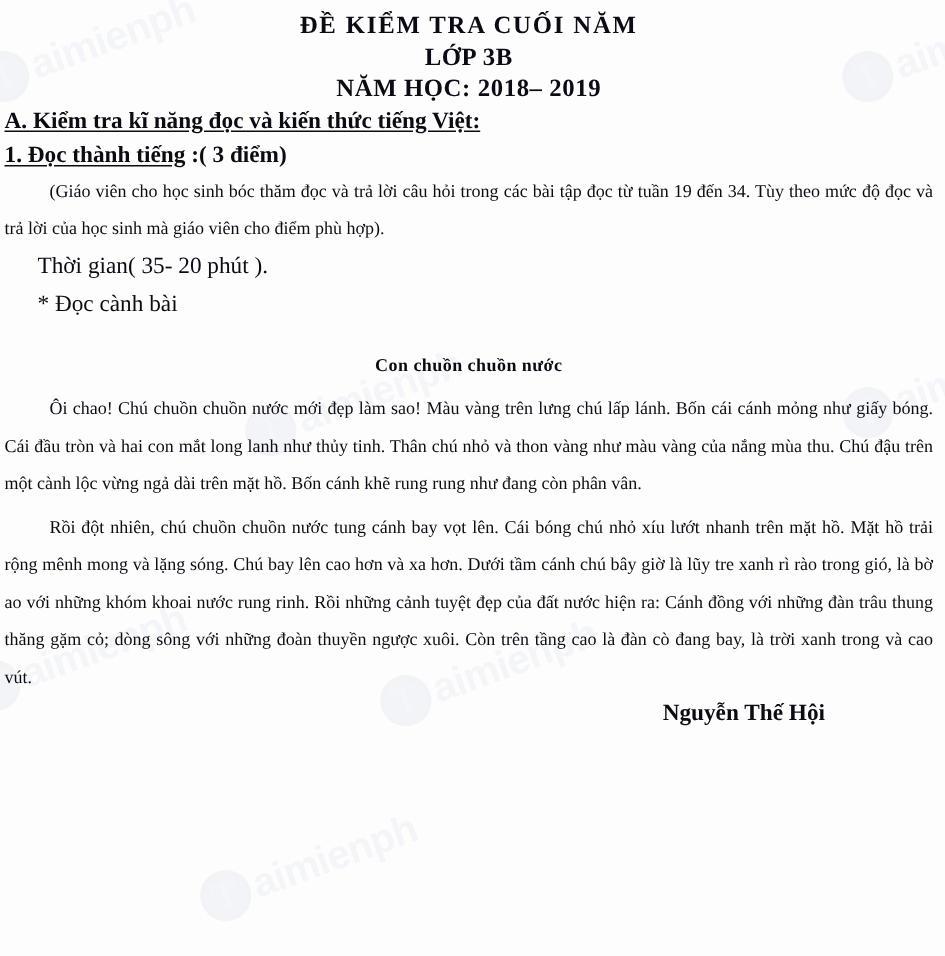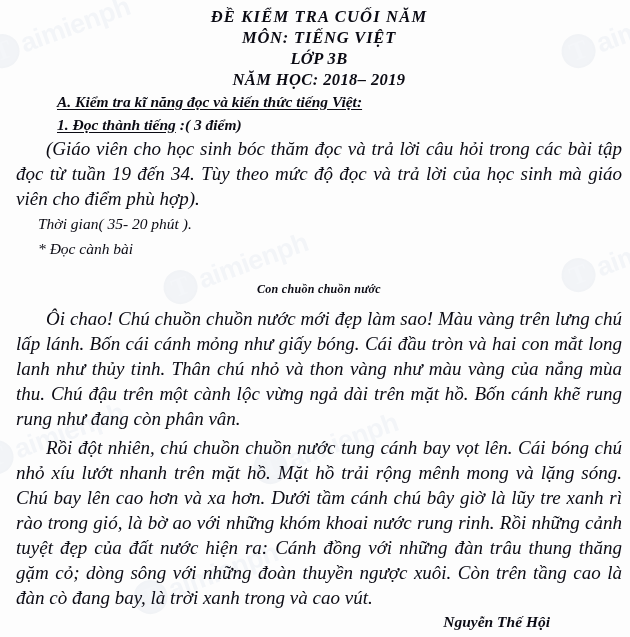--- a/index.html
+++ b/index.html
@@ -51,44 +51,43 @@
     font-size: 27px;
     font-weight: bold;
     color: #f3f5f8;
     letter-spacing: -0.5px;
   }
 
   
   #page {
     position: relative;
     z-index: 1;
-    padding: 6px 8px 0 16px;
-    font-style: italic;
+    padding: 6px 8px 0 3px;
   }
 
   .title-block { text-align: center; }
   .title-line {
     font-weight: bold;
     font-size: 16.5px;
     line-height: 21px;
     letter-spacing: 0.4px;
   }
   .title-line.t1 { letter-spacing: 1.2px; }
   .title-line.t2 { letter-spacing: 0.8px; }
 
   .sec-head {
     font-weight: bold;
     font-size: 15.5px;
     line-height: 22px;
     margin-top: 1px;
   }
-  .u { text-decoration: underline; text-underline-offset: 2px; margin-left: 41px; }
+  .u { text-decoration: underline; text-underline-offset: 2px; }
 
   p.body {
-    font-size: 19px;
+    font-size: 12px;
     line-height: 25px;
     margin: 0;
     text-align: justify;
     text-justify: inter-word;
   }
   p.indent { text-indent: 30px; }
 
   .plain {
     font-size: 15.5px;
     line-height: 25px;
@@ -148,21 +147,20 @@
   <div class="wm" style="left:160px; top:250px;">
     <span class="wm-logo">T</span>
     <span class="wm-text">aimienph</span>
   </div>
 </div>
 
 <div id="page">
 
   <div class="title-block">
     <div class="title-line t1">ĐỀ KIỂM TRA CUỐI NĂM</div>
-    <div class="title-line t2">MÔN: TIẾNG VIỆT</div>
     <div class="title-line">LỚP 3B</div>
     <div class="title-line">NĂM HỌC: 2018– 2019</div>
   </div>
 
   <div class="sec-head">
     <span class="u">A. Kiểm tra kĩ năng đọc và kiến thức tiếng Việt:</span>
   </div>
 
   <div class="sec-head">
     <span class="u">1. Đọc thành tiếng</span><span> :( 3 điểm)</span>

